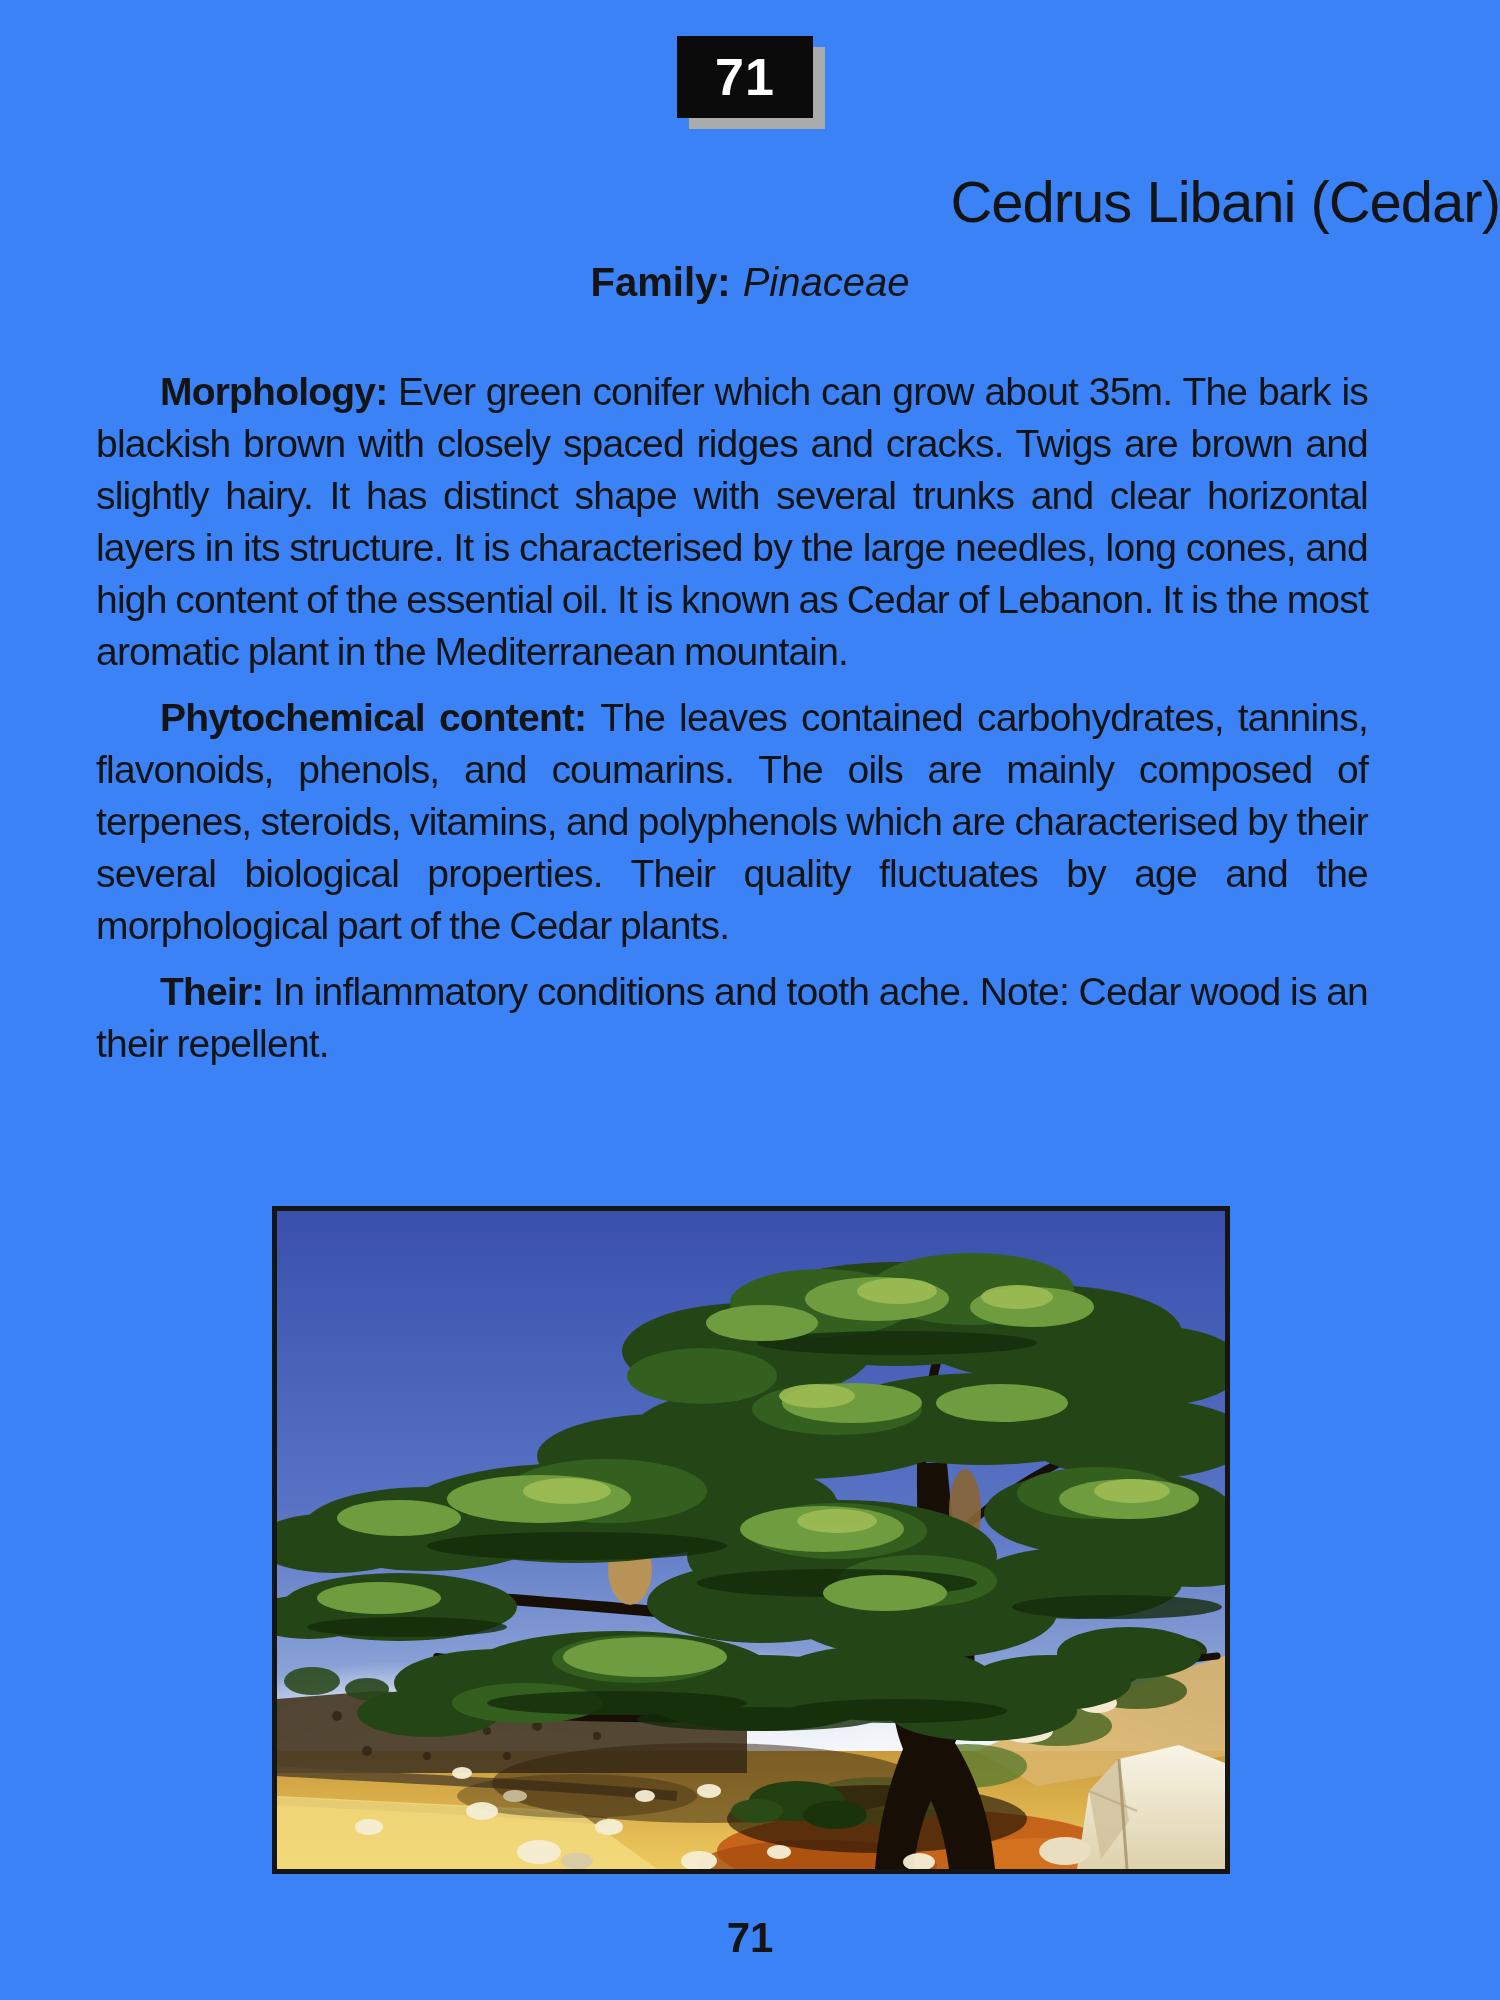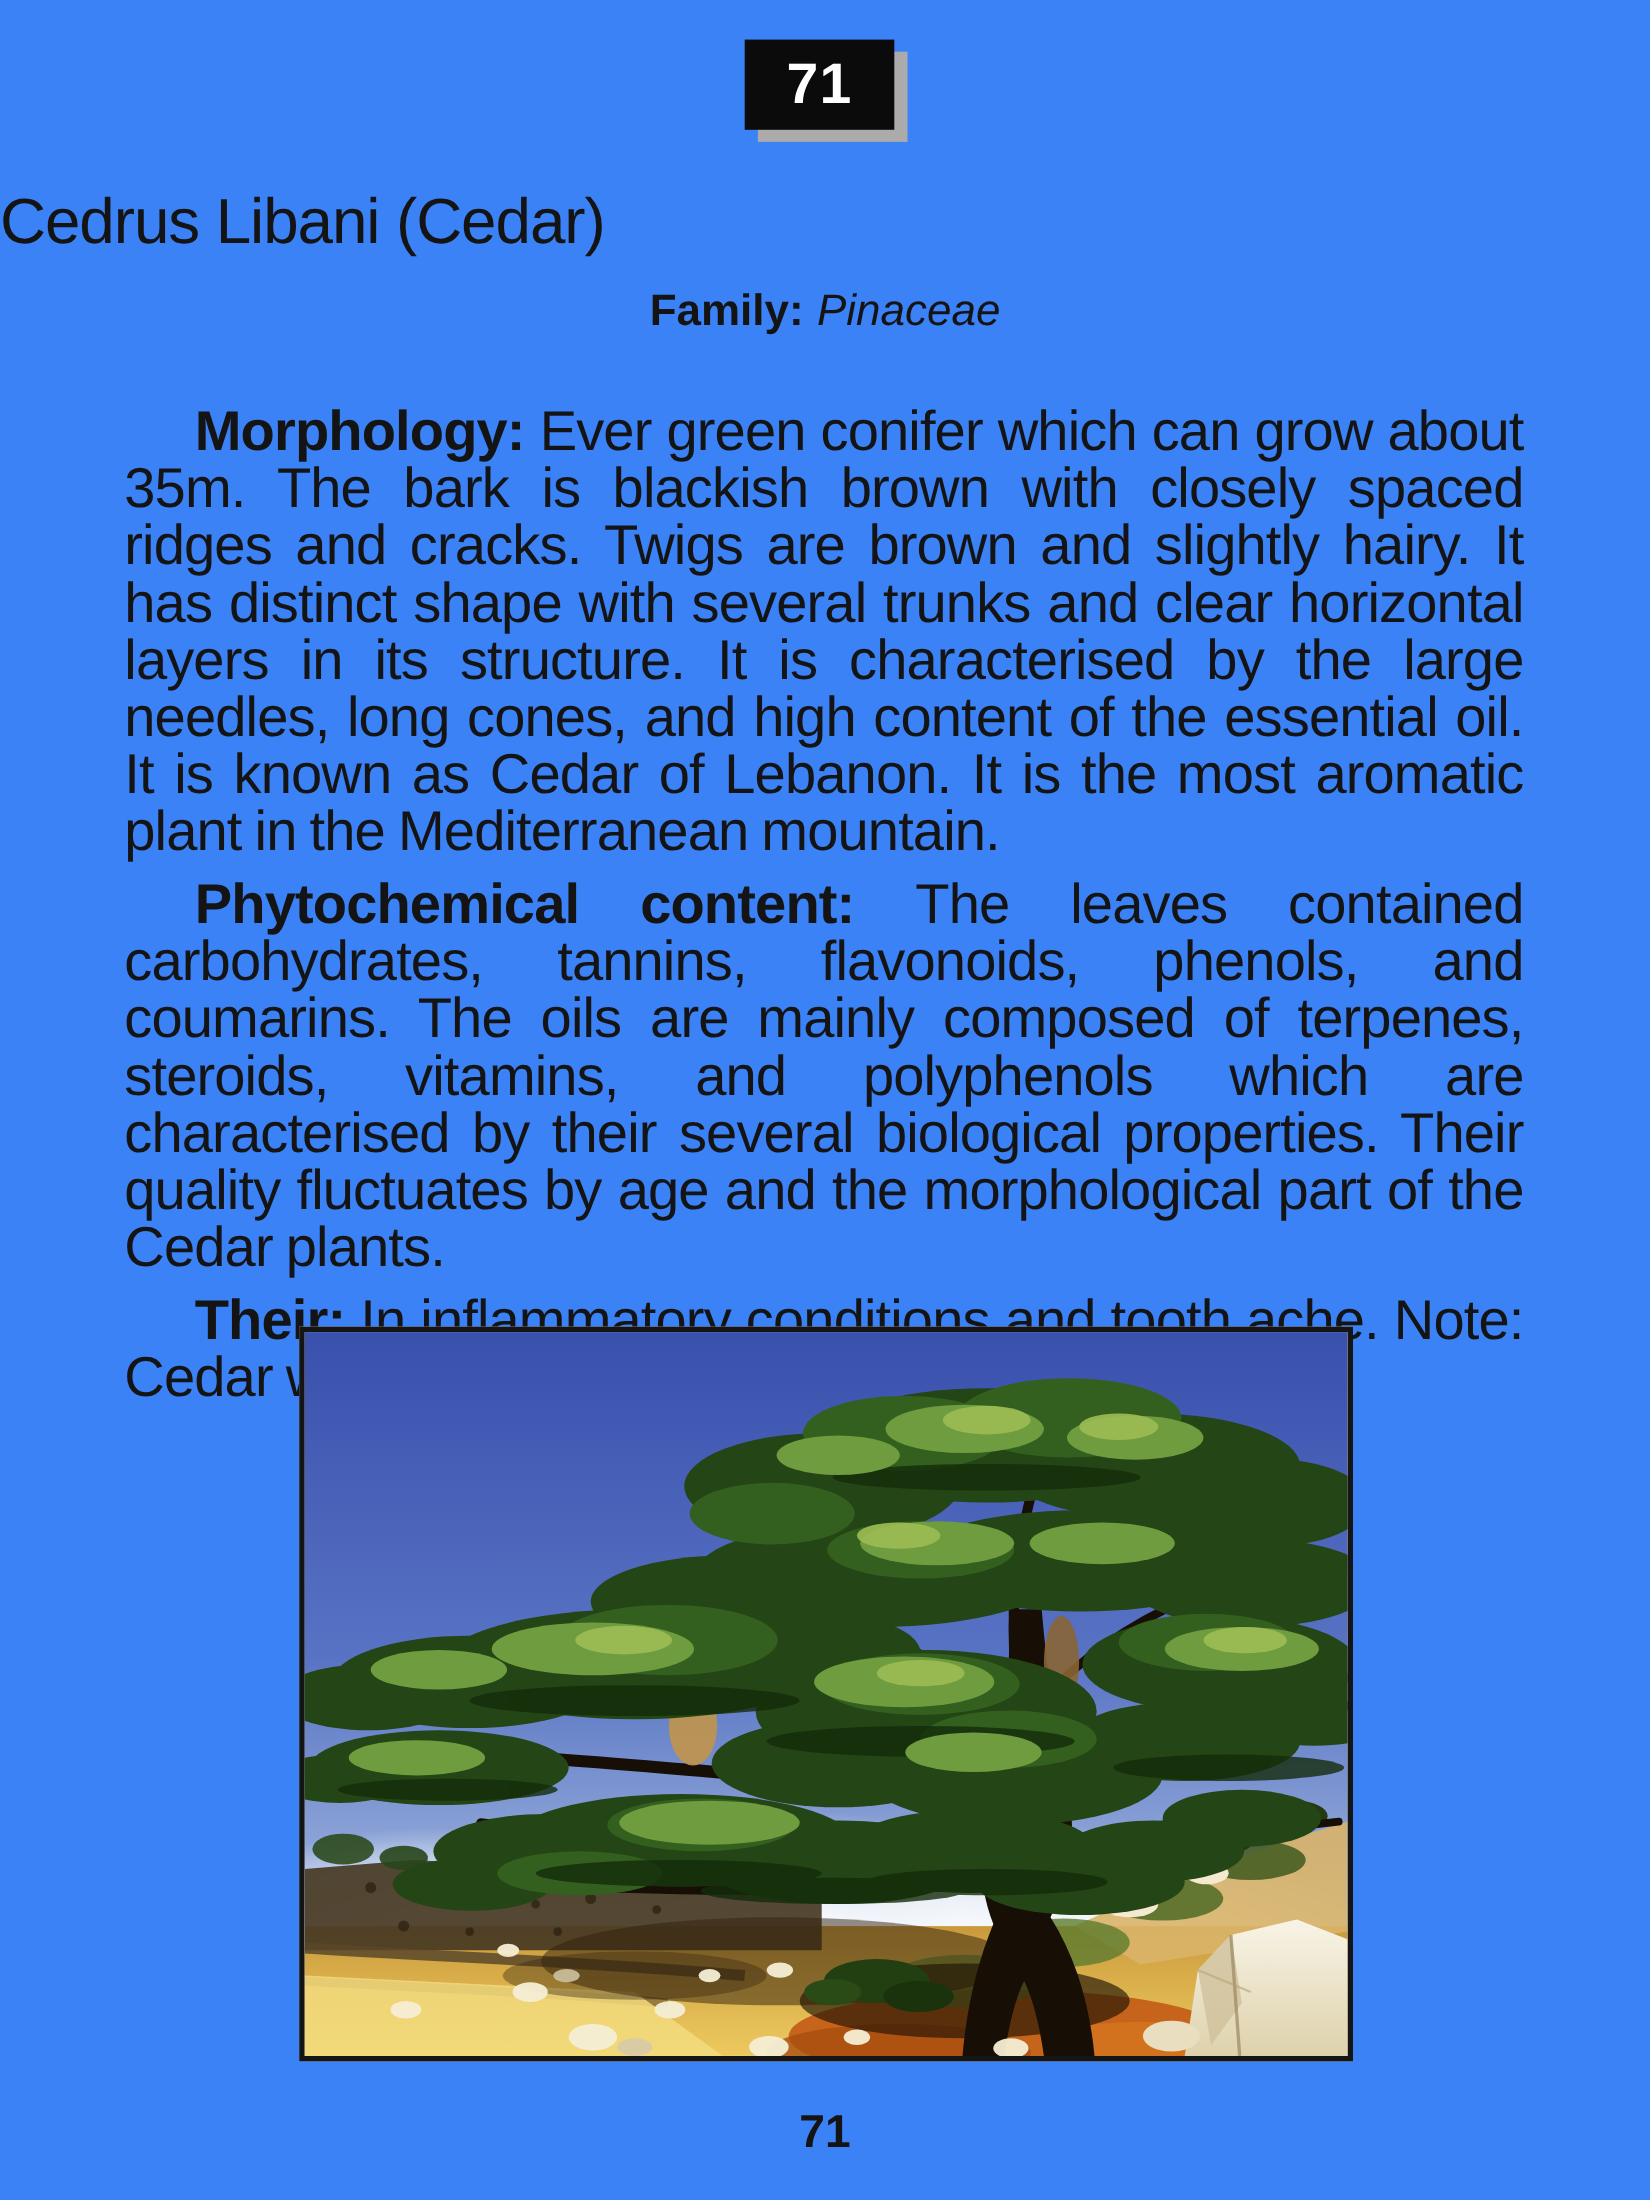--- a/index.html
+++ b/index.html
@@ -11,31 +11,31 @@
     position:absolute;left:677px;top:36px;width:136px;height:82px;
     background:var(--badge-bg,#0b0b0b);
     box-shadow:12px 11px 0 0 var(--badge-shadow,#ababab);
     display:flex;align-items:center;justify-content:center;
   }
   .badge span{
     color:var(--badge-text,#ffffff);font-size:52px;font-weight:bold;letter-spacing:1px;
   }
   .title{
     position:absolute;left:0;top:170px;width:1500px;margin:0;
-    text-align:left;font-size:58px;font-weight:500;letter-spacing:-1px;line-height:1.1;
+    text-align:right;font-size:58px;font-weight:500;letter-spacing:-1px;line-height:1.1;
   }
   .family{
     position:absolute;left:0;top:260px;width:1500px;
     text-align:center;font-size:40px;
   }
   .family .family-label{font-weight:bold;}
   .family .family-value{font-style:italic;margin-left:12px;}
   .content{
-    position:absolute;left:113px;top:366px;width:1272px;
-    font-size:51px;line-height:52px;text-align:justify;
+    position:absolute;left:96px;top:366px;width:1272px;
+    font-size:39px;line-height:52px;text-align:justify;
     letter-spacing:-0.8px;word-spacing:-1.5px;
   }
   .content p{margin:0 0 14px 0;text-indent:64px;}
   .content .plabel{font-weight:bold;}
   .photo{
     position:absolute;left:272px;top:1206px;width:958px;height:668px;margin:0;
     border:5px solid var(--photo-border,#151515);box-sizing:border-box;background:#dfe8f2;
   }
   .photo svg{display:block;width:100%;height:100%;}
   .page-number{

